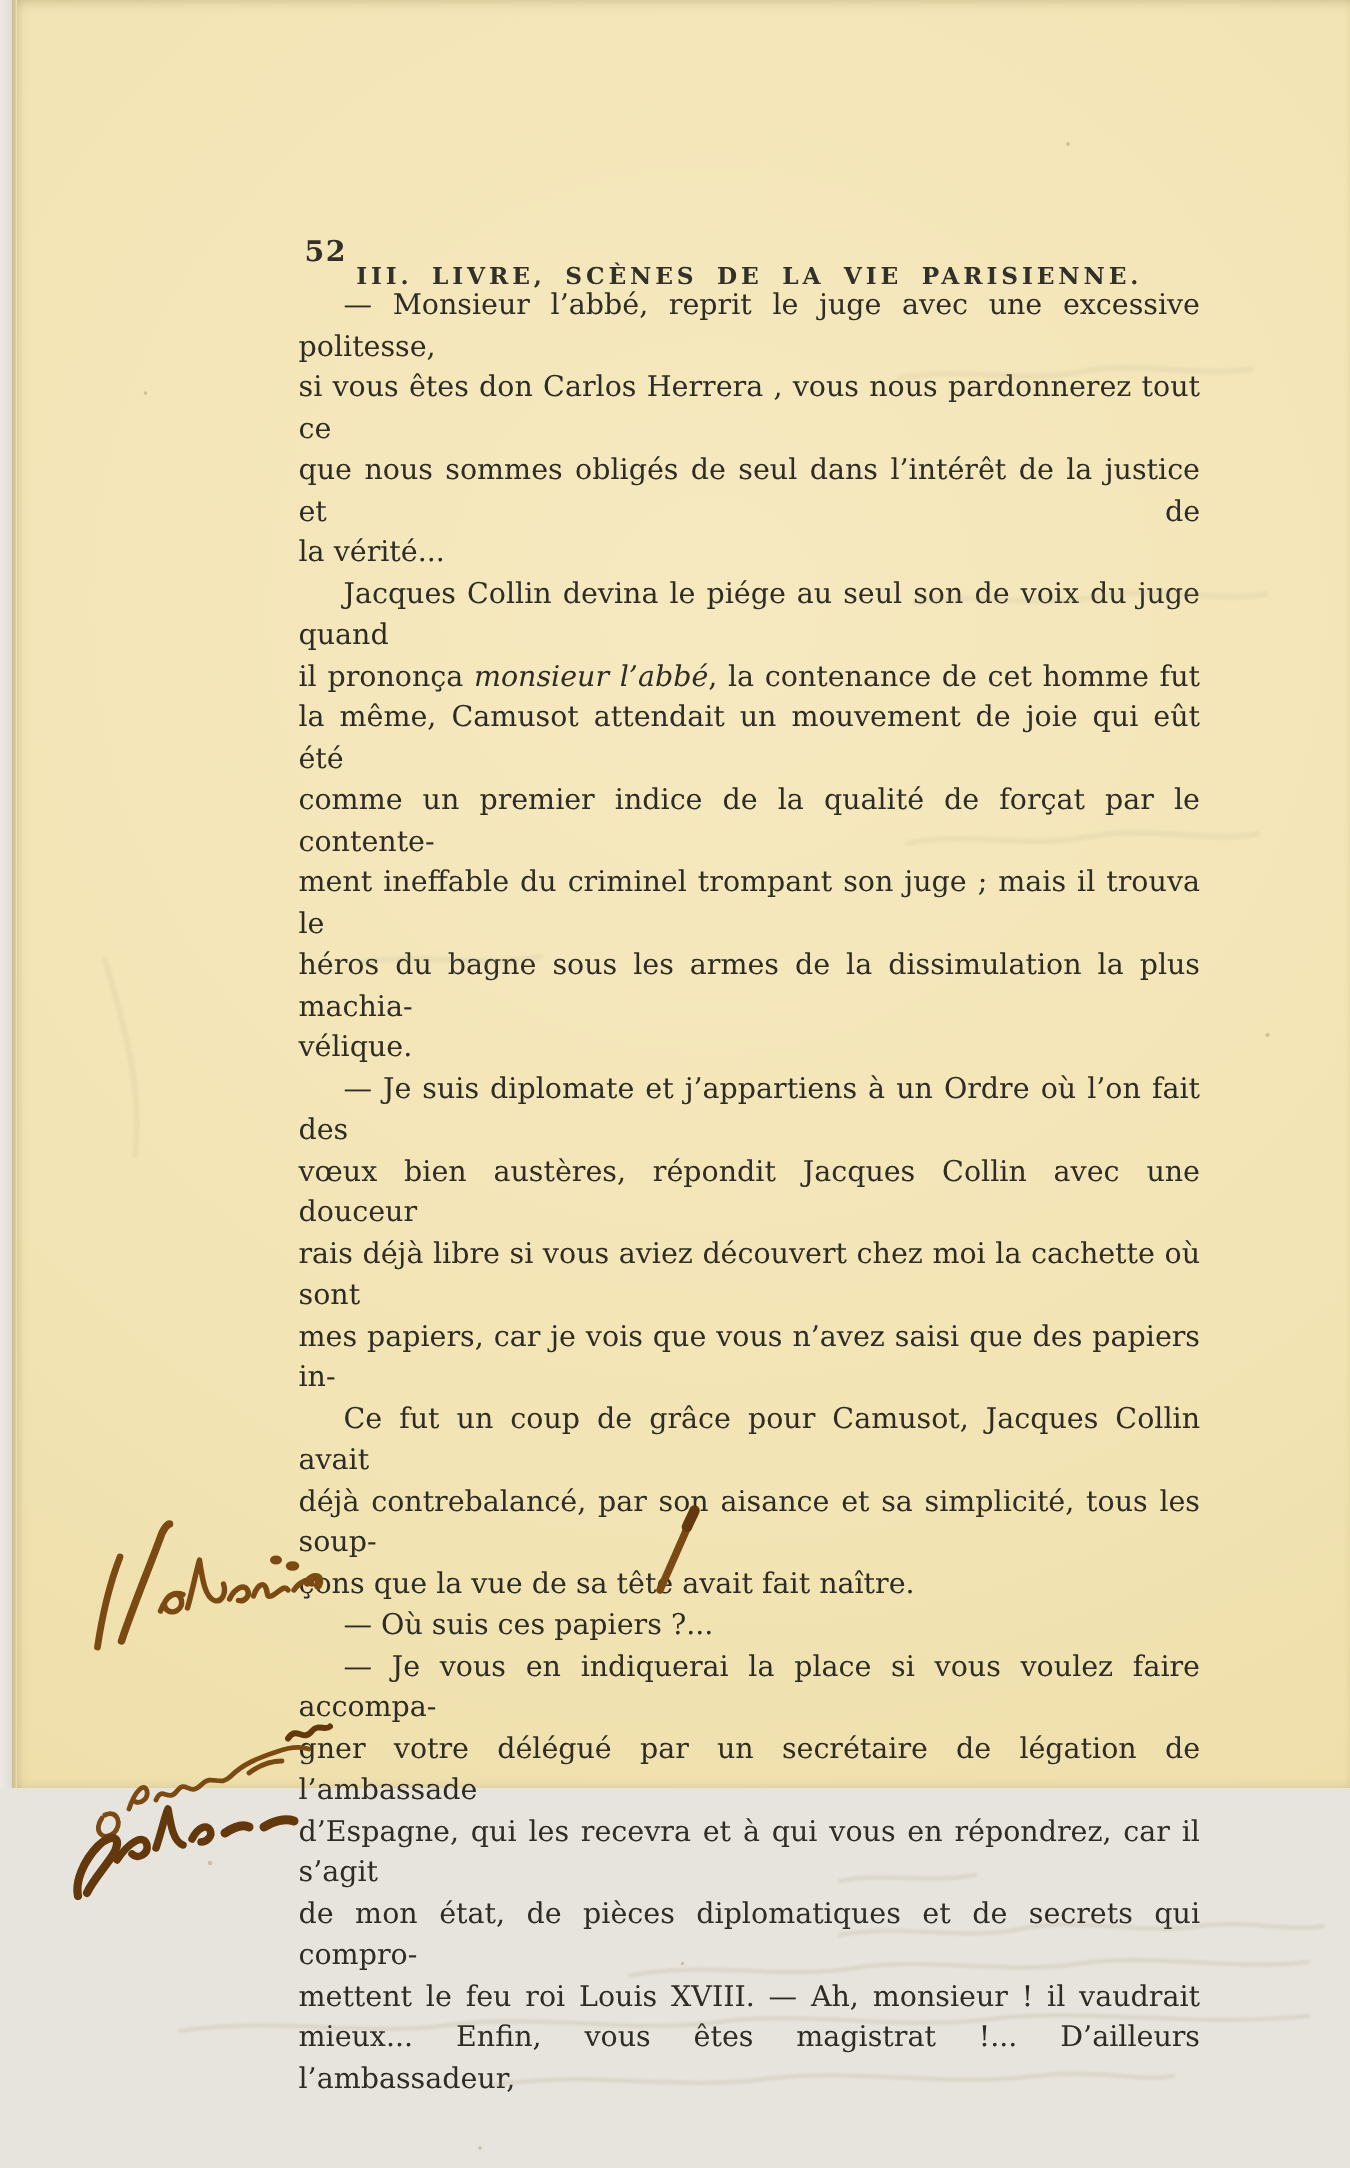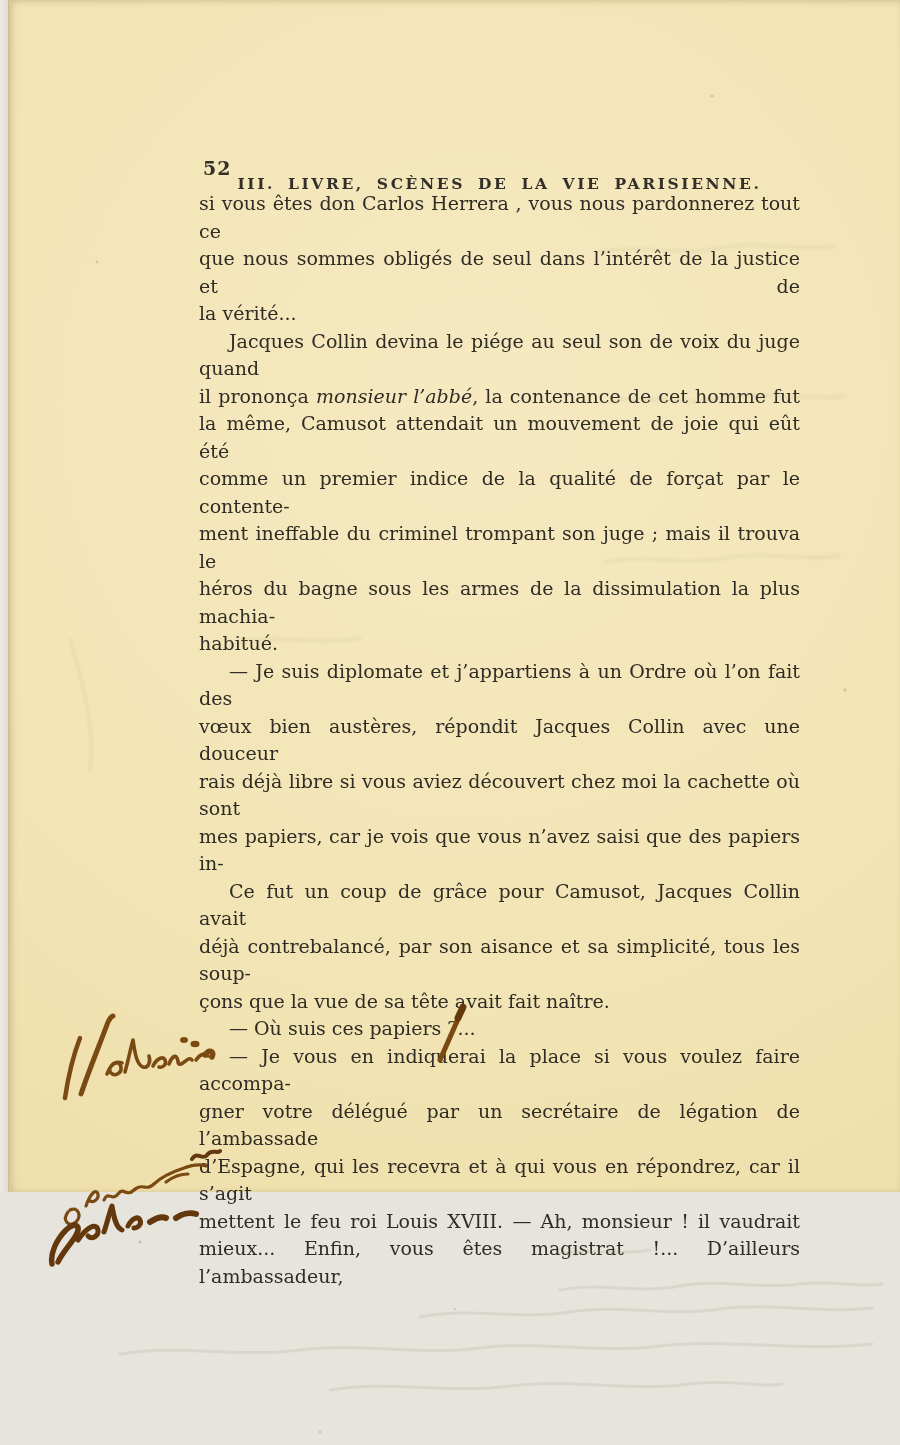--- a/index.html
+++ b/index.html
@@ -53,51 +53,53 @@
   <div class="edge-line"></div>
   <div class="paper"></div>
 
   <div class="header">
     <span class="pagenum">52</span>
     <span class="runtitle">III. LIVRE, SCÈNES DE LA VIE PARISIENNE.</span>
   </div>
 
   <div class="text-block" id="text-block">
       <div class="para">
+        <div class="line first"><span class="seg-normal">— Monsieur l’abbé, reprit le juge avec une excessive politesse,</span></div>
         <div class="line"><span class="seg-normal">si vous êtes don Carlos Herrera , vous nous pardonnerez tout ce</span></div>
         <div class="line"><span class="seg-normal">que nous sommes obligés de seul dans l’intérêt de la justice et de</span></div>
         <div class="line last"><span class="seg-normal">la vérité...</span></div>
       </div>
       <div class="para">
         <div class="line first"><span class="seg-normal">Jacques Collin devina le piége au seul son de voix du juge quand</span></div>
         <div class="line"><span class="seg-normal">il prononça </span><span class="seg-italic">monsieur l’abbé</span><span class="seg-normal">, la contenance de cet homme fut</span></div>
         <div class="line"><span class="seg-normal">la même, Camusot attendait un mouvement de joie qui eût été</span></div>
         <div class="line"><span class="seg-normal">comme un premier indice de la qualité de forçat par le contente-</span></div>
         <div class="line"><span class="seg-normal">ment ineffable du criminel trompant son juge ; mais il trouva le</span></div>
         <div class="line"><span class="seg-normal">héros du bagne sous les armes de la dissimulation la plus machia-</span></div>
-        <div class="line last"><span class="seg-normal">habitué.</span></div>
+        <div class="line last"><span class="seg-normal">vélique.</span></div>
       </div>
       <div class="para">
         <div class="line first"><span class="seg-normal">— Je suis diplomate et j’appartiens à un Ordre où l’on fait des</span></div>
         <div class="line"><span class="seg-normal">vœux bien austères, répondit Jacques Collin avec une douceur</span></div>
         <div class="line"><span class="seg-normal">rais déjà libre si vous aviez découvert chez moi la cachette où sont</span></div>
         <div class="line"><span class="seg-normal">mes papiers, car je vois que vous n’avez saisi que des papiers in-</span></div>
       </div>
       <div class="para">
         <div class="line first"><span class="seg-normal">Ce fut un coup de grâce pour Camusot, Jacques Collin avait</span></div>
         <div class="line"><span class="seg-normal">déjà contrebalancé, par son aisance et sa simplicité, tous les soup-</span></div>
         <div class="line last"><span class="seg-normal">çons que la vue de sa tête avait fait naître.</span></div>
       </div>
       <div class="para">
         <div class="line first last"><span class="seg-normal">— Où suis ces papiers ?...</span></div>
       </div>
       <div class="para">
         <div class="line first"><span class="seg-normal">— Je vous en indiquerai la place si vous voulez faire accompa-</span></div>
         <div class="line"><span class="seg-normal">gner votre délégué par un secrétaire de légation de l’ambassade</span></div>
         <div class="line"><span class="seg-normal">d’Espagne, qui les recevra et à qui vous en répondrez, car il s’agit</span></div>
+        <div class="line"><span class="seg-normal">de mon état, de pièces diplomatiques et de secrets qui compro-</span></div>
         <div class="line"><span class="seg-normal">mettent le feu roi Louis XVIII. — Ah, monsieur ! il vaudrait</span></div>
         <div class="line"><span class="seg-normal">mieux... Enfin, vous êtes magistrat !... D’ailleurs l’ambassadeur,</span></div>
       </div>
     </div>
 
   <div class="overlay">
 
     <svg class="ann" style="left:0;top:0;" width="900" height="1445">
       <g class="ghost" stroke-width="3">
         <path d="M560,1254 C590,1248 620,1256 650,1250"></path>

